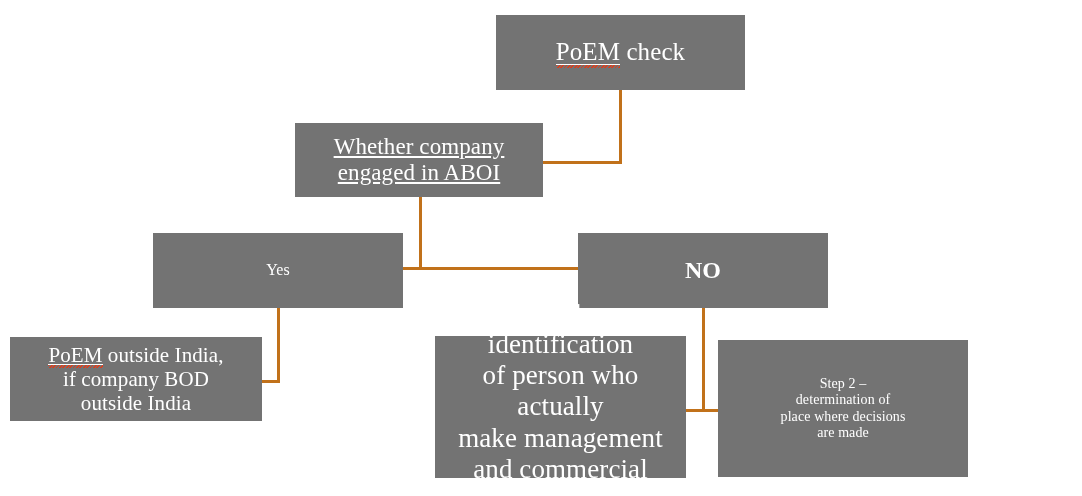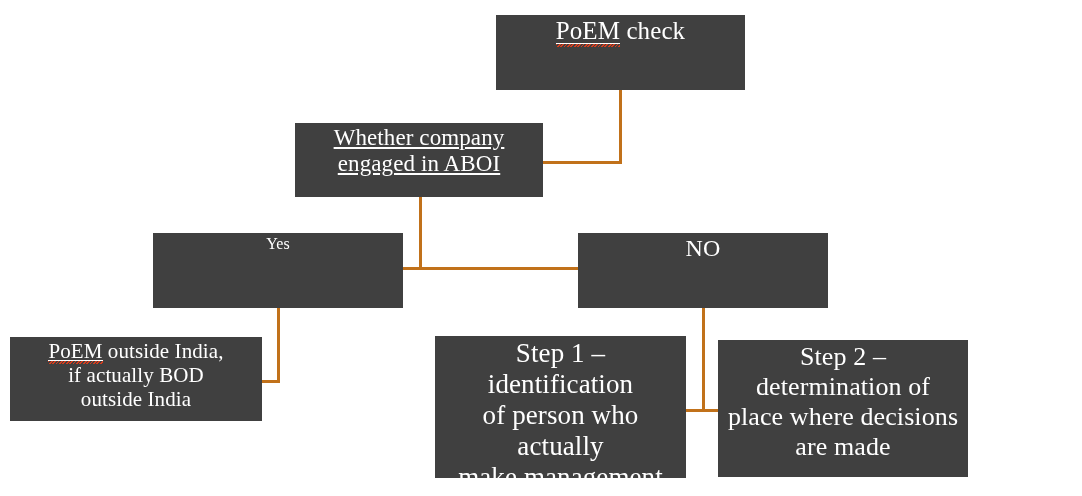--- a/index.html
+++ b/index.html
@@ -14,24 +14,24 @@
   #canvas {
     position: relative;
     width: 1082px;
     height: 496px;
     background: #ffffff;
     overflow: hidden;
   }
   .node {
     position: absolute;
     box-sizing: border-box;
-    background: #404040;
+    background: #737373;
     color: #ffffff;
     display: flex;
-    align-items: flex-start;
+    align-items: center;
     justify-content: center;
     text-align: center;
     line-height: 1.15;
     padding: 2px 6px;
     font-family: "Liberation Serif", "DejaVu Serif", serif;
     font-weight: normal;
     letter-spacing: 0.1px;
     z-index: 2;
   }
   .node .txt {
@@ -99,38 +99,38 @@
 
   <div class="node" style="left:295px; top:123px; width:248px; height:74px; font-size:23px;text-decoration:underline;">
     <span class="txt">Whether company
 engaged in ABOI</span>
   </div>
 
   <div class="node" style="left:153px; top:233px; width:250px; height:75px; font-size:16px;">
     <span class="txt">Yes</span>
   </div>
 
-  <div class="node" style="left:578px; top:233px; width:250px; height:75px; font-size:24px;">
+  <div class="node" style="left:578px; top:233px; width:250px; height:75px; font-size:24px;font-weight:bold;">
     <span class="txt">NO</span>
   </div>
 
   <div class="node" style="left:10px; top:337px; width:252px; height:84px; font-size:21px;">
     <span class="txt"><span class="misspell">PoEM</span><span> outside India,
-if actually BOD
+if company BOD
 outside India</span></span>
   </div>
 
   <div class="node" style="left:435px; top:336px; width:251px; height:142px; font-size:27px;">
     <span class="txt">Step 1 – identification
 of person who actually
 make management
 and commercial
 decisions</span>
   </div>
 
-  <div class="node" style="left:718px; top:340px; width:250px; height:137px; font-size:26px;">
+  <div class="node" style="left:718px; top:340px; width:250px; height:137px; font-size:14px;">
     <span class="txt">Step 2 –
 determination of
 place where decisions
 are made</span>
   </div>
 
 </div>
 
 </body></html>

